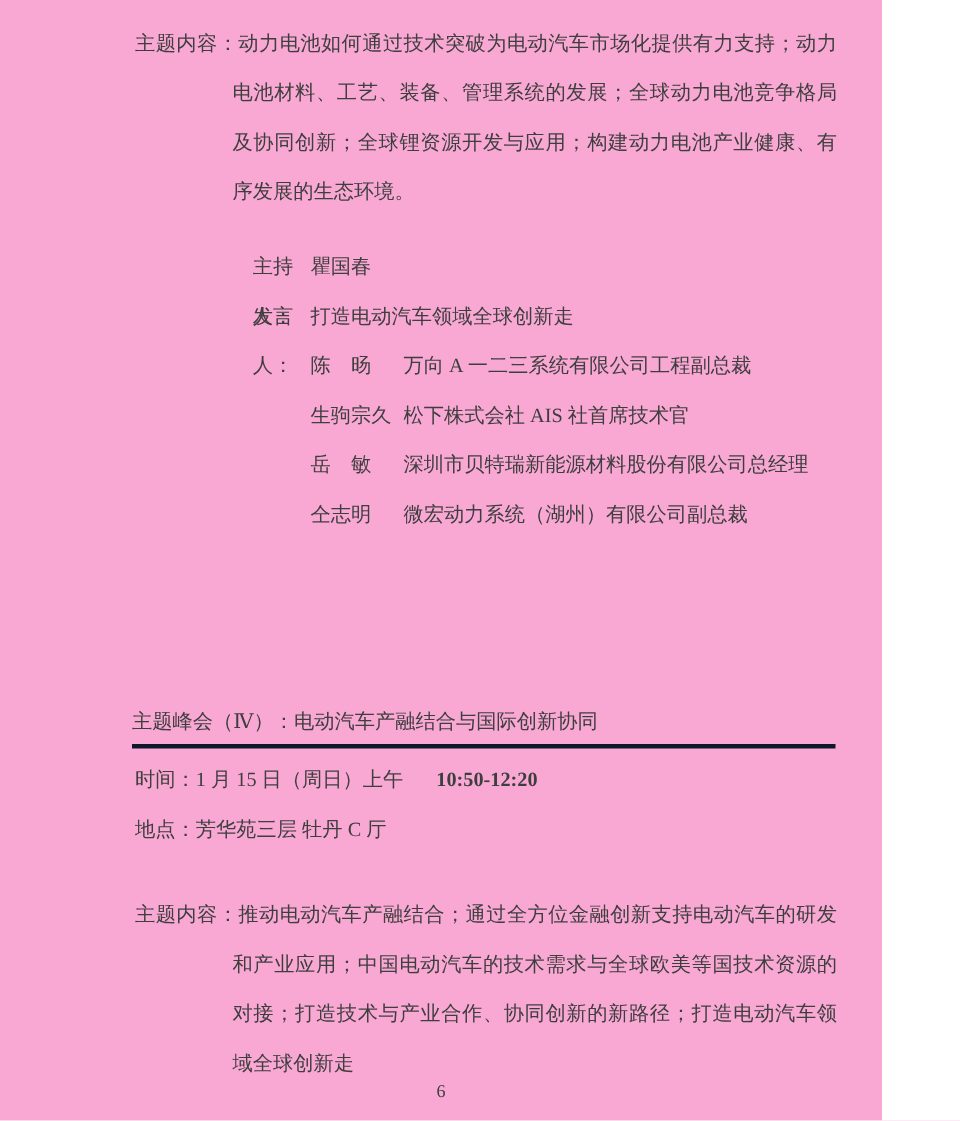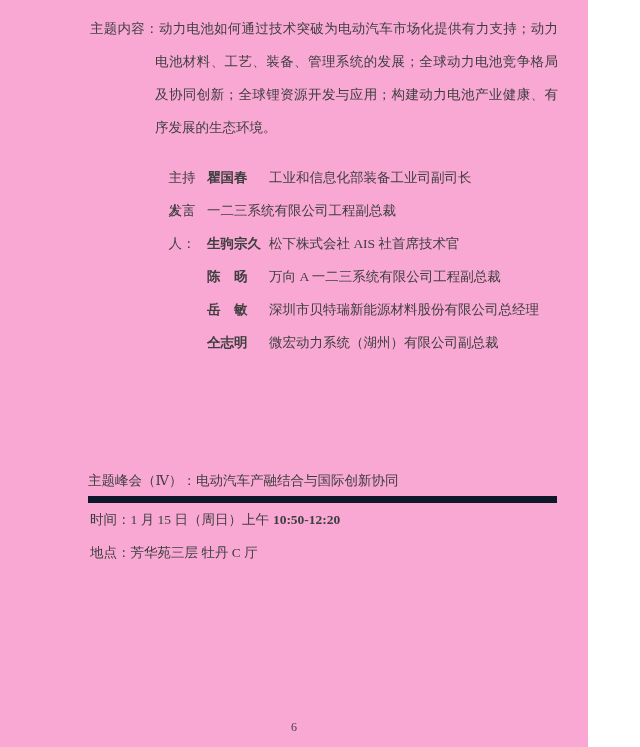--- a/index.html
+++ b/index.html
@@ -27,35 +27,35 @@
   .para-1 { top: 12px; }
   .para-2 { top: 593px; }
   .speakers {
     position: absolute;
     left: 157px;
     top: 161px;
     width: 430px;
   }
   .srow { display: flex; height: 33px; line-height: 33px; }
   .srow .role  { flex: 0 0 50px; width: 50px; text-align: center; }
-  .srow .name  { flex: 0 0 62px; width: 62px; font-weight: bold; }
+  .srow .name  { flex: 0 0 62px; width: 62px; }
   .srow .title { flex: 1; white-space: nowrap; }
   .session-heading {
     position: absolute;
     left: 88px;
     top: 471px;
     width: 469px;
     line-height: 20px;
     padding-bottom: 5px;
-    border-bottom: 7px solid #0f172a;
+    border-bottom: 3px solid #0f172a;
   }
   .info-row { position: absolute; left: 90px; line-height: 20px; }
   .time-row { top: 510px; }
   .venue-row { top: 543px; text-align: center; }
-  .time-range { margin-left: 4px; font-weight: 600; }
+  .time-range { margin-left: 22px; font-weight: 600; }
   .page-footer {
     position: absolute;
     left: 0;
     top: 719px;
     width: 100%;
     text-align: center;
     font-size: 12px;
     line-height: 16px;
   }
 </style>
@@ -63,50 +63,50 @@
 <body>
 
 <div class="page">
 
   <p class="para para-1"><span>主题内容：</span><span>动力电池如何通过技术突破为电动汽车市场化提供有力支持；动力电池材料、工艺、装备、管理系统的发展；全球动力电池竞争格局及协同创新；全球锂资源开发与应用；构建动力电池产业健康、有序发展的生态环境。</span></p>
 
   <div class="speakers">
     <div class="srow">
       <span class="role">主持人：</span>
       <span class="name">瞿国春</span>
-      <span class="title">工业和信息化部装备工业司副司长</span>
     </div>
     <div class="srow">
       <span class="role">发言人：</span>
-      <span class="title">一二三系统有限公司工程副总裁</span>
+      <span class="title">打造电动汽车领域全球创新走</span>
+    </div>
+    <div class="srow">
+      <span class="role"></span>
+      <span class="name">陈　旸</span>
+      <span class="title">万向 A 一二三系统有限公司工程副总裁</span>
     </div>
     <div class="srow">
       <span class="role"></span>
       <span class="name">生驹宗久</span>
       <span class="title">松下株式会社 AIS 社首席技术官</span>
-    </div>
-    <div class="srow">
-      <span class="role"></span>
-      <span class="name">陈　旸</span>
-      <span class="title">万向 A 一二三系统有限公司工程副总裁</span>
     </div>
     <div class="srow">
       <span class="role"></span>
       <span class="name">岳　敏</span>
       <span class="title">深圳市贝特瑞新能源材料股份有限公司总经理</span>
     </div>
     <div class="srow">
       <span class="role"></span>
       <span class="name">仝志明</span>
       <span class="title">微宏动力系统（湖州）有限公司副总裁</span>
     </div>
   </div>
 
   <div class="session-heading">主题峰会（Ⅳ）：电动汽车产融结合与国际创新协同</div>
 
   <div class="info-row time-row"><span>时间：</span><span>1 月 15 日（周日）上午</span><span class="time-range">10:50-12:20</span></div>
 
   <div class="info-row venue-row"><span>地点：</span><span>芳华苑三层 牡丹 C 厅</span></div>
 
+  <p class="para para-2"><span>主题内容：</span><span>推动电动汽车产融结合；通过全方位金融创新支持电动汽车的研发和产业应用；中国电动汽车的技术需求与全球欧美等国技术资源的对接；打造技术与产业合作、协同创新的新路径；打造电动汽车领域全球创新走</span></p>
 
   <div class="page-footer">6</div>
 
 </div>
 
 </body></html>

